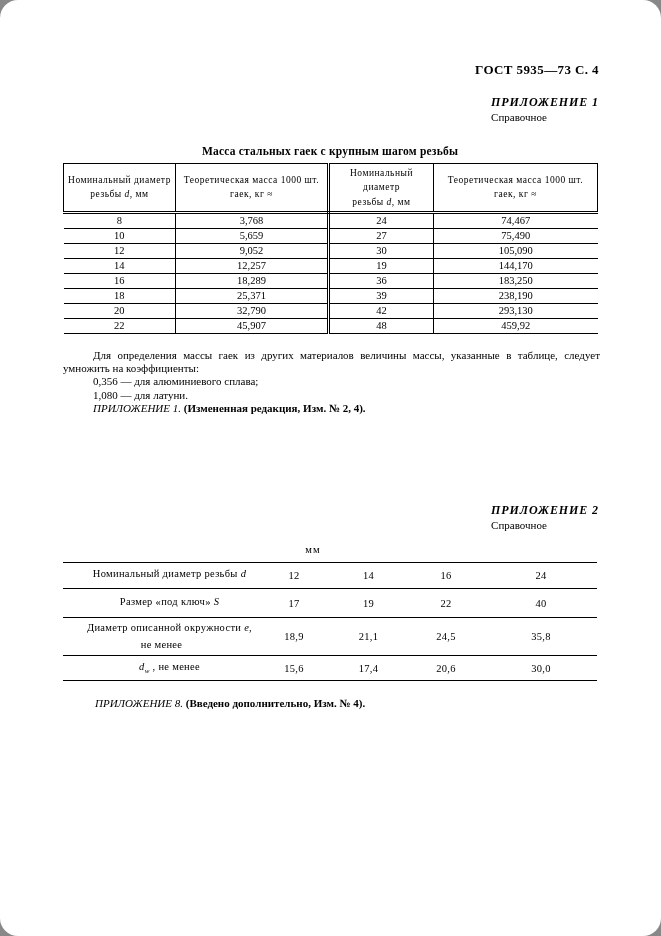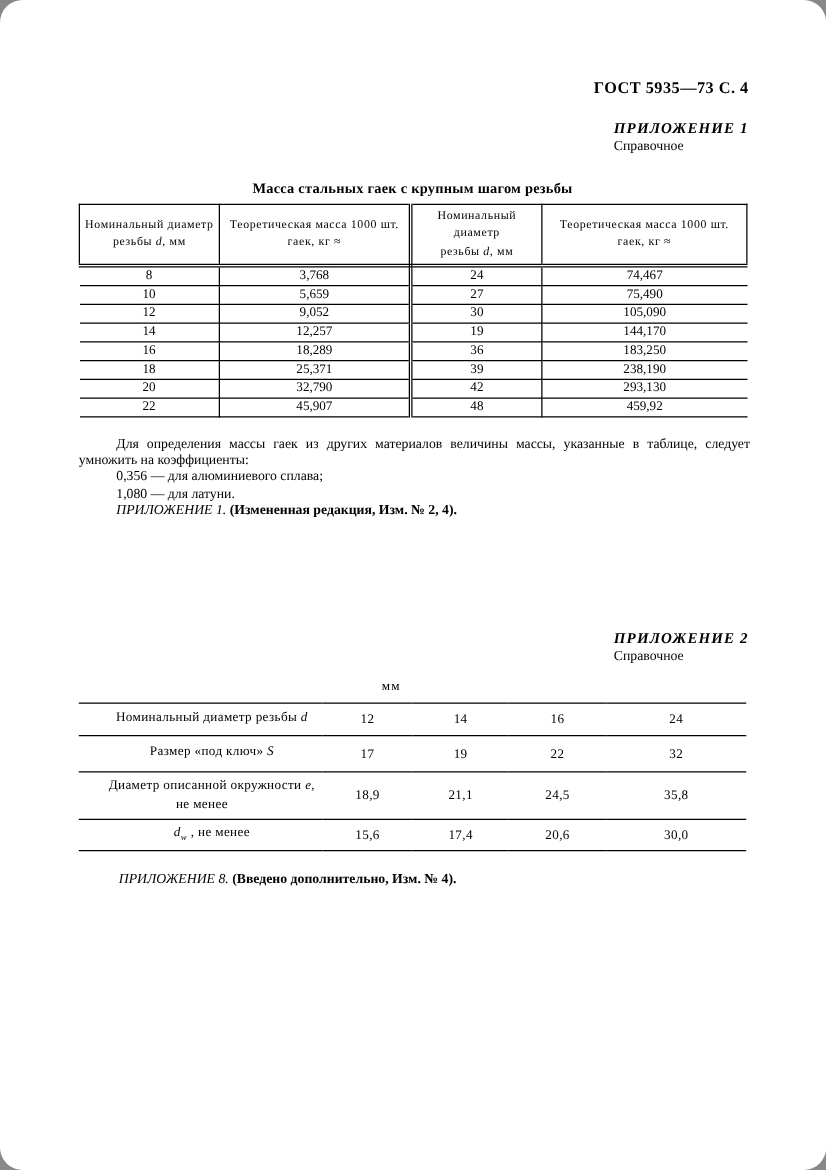--- a/index.html
+++ b/index.html
@@ -185,21 +185,21 @@
         <td class="sR">12</td>
         <td class="sR">14</td>
         <td class="sR">16</td>
         <td>24</td>
       </tr>
       <tr class="r2">
         <td class="lbl dR"><span>Размер «под ключ» </span><i class="var">S</i><sub></sub><span></span></td>
         <td class="sR">17</td>
         <td class="sR">19</td>
         <td class="sR">22</td>
-        <td>32</td>
+        <td>40</td>
       </tr>
       <tr class="r3">
         <td class="lbl dR"><span>Диаметр описанной окружности </span><i class="var">e</i><sub></sub><span>, не менее</span></td>
         <td class="sR">18,9</td>
         <td class="sR">21,1</td>
         <td class="sR">24,5</td>
         <td>35,8</td>
       </tr>
       <tr class="r4">
         <td class="lbl dR"><span></span><i class="var">d</i><sub>w</sub><span> , не менее</span></td>

